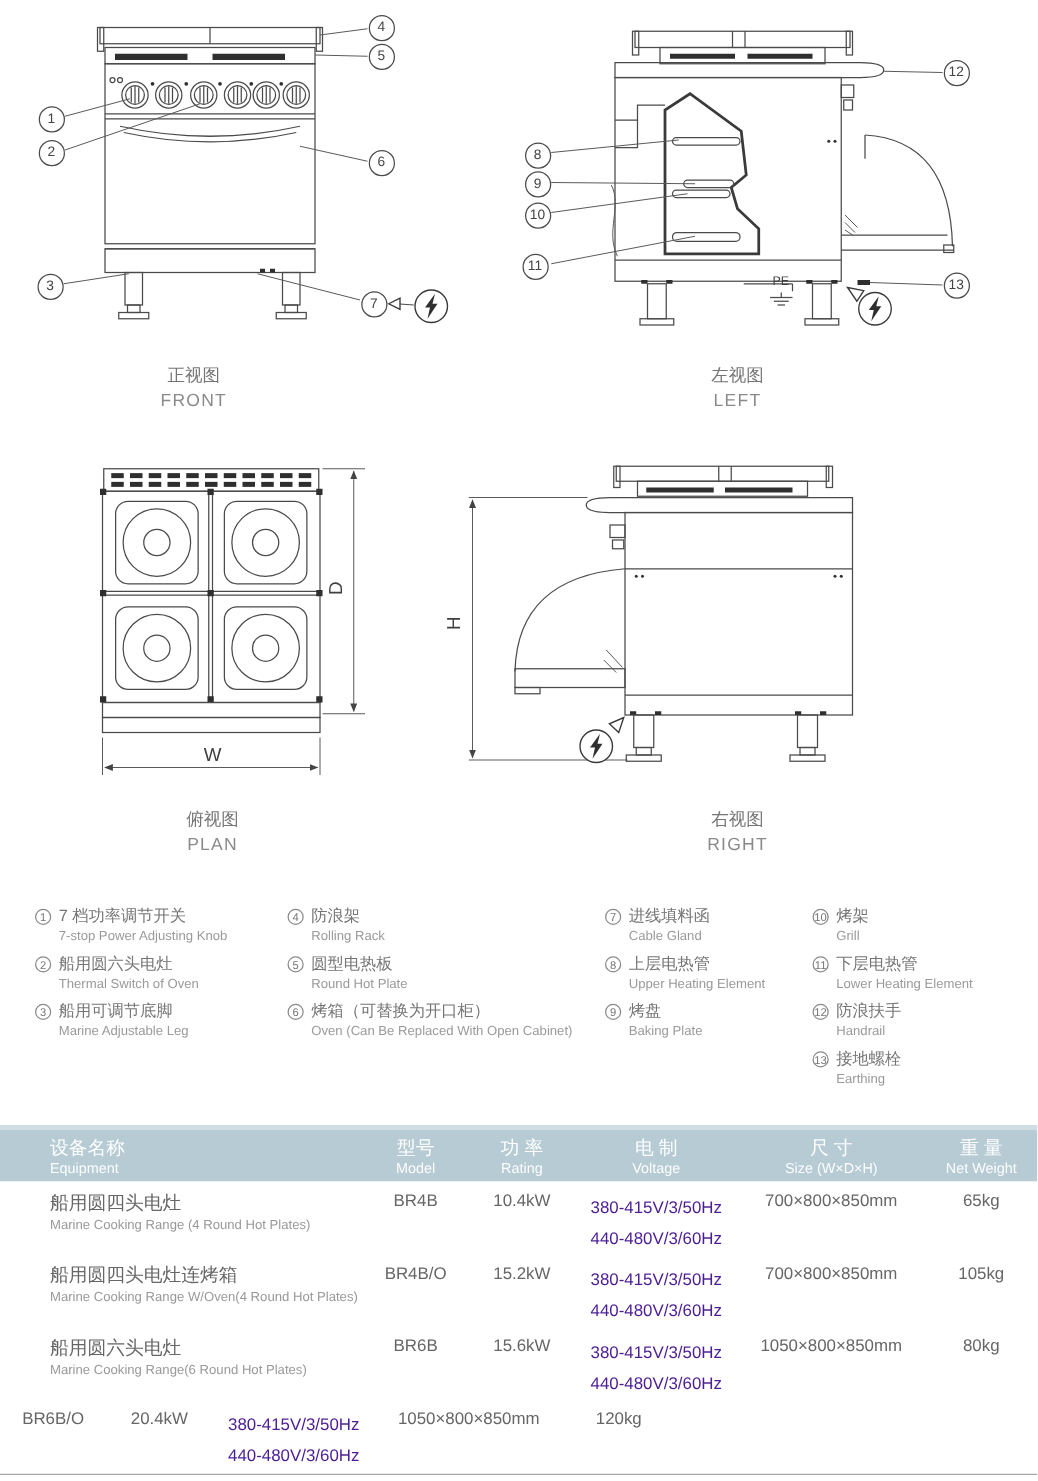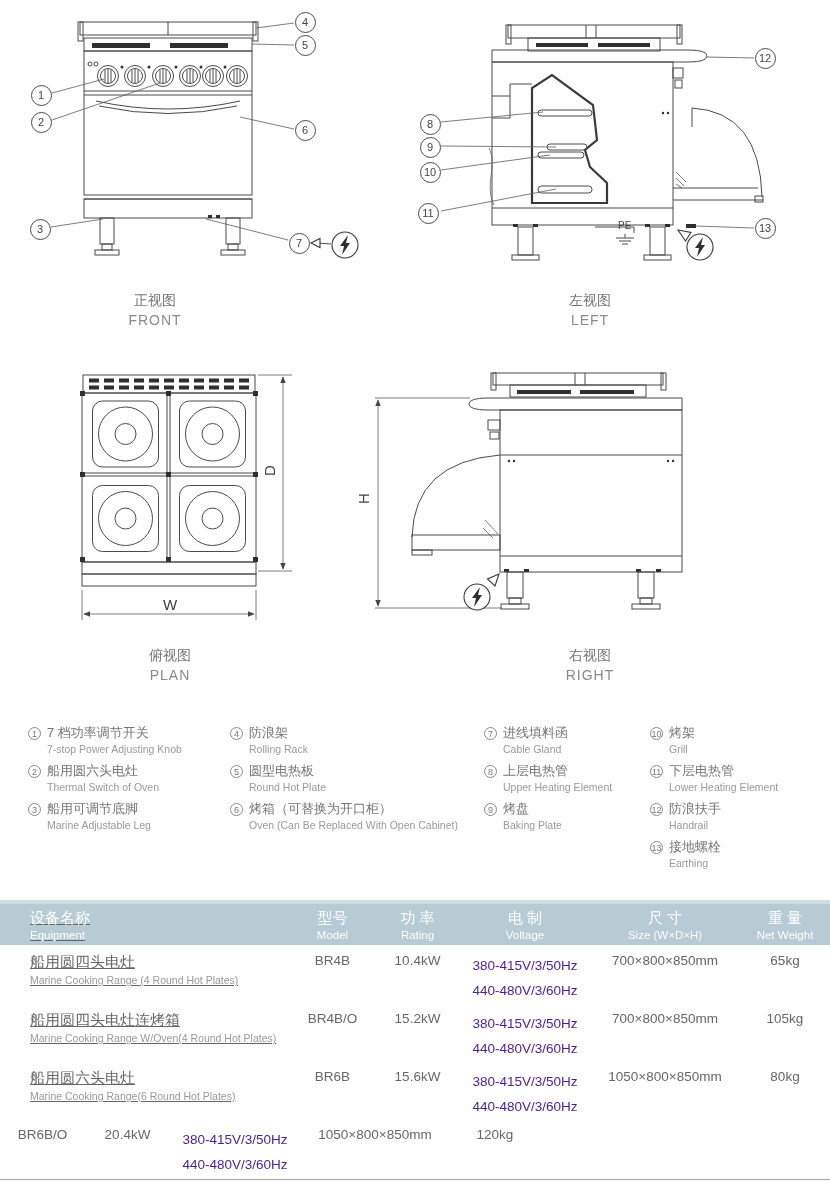--- a/index.html
+++ b/index.html
@@ -22,21 +22,21 @@
   .legend{position:absolute;top:724px;left:0;width:830px;}
   .lg-col{position:absolute;top:0;}
   .lg-item{display:flex;align-items:flex-start;margin-bottom:7px;}
   .lg-num{flex:0 0 auto;width:13px;height:13px;border:1px solid #8a8a8a;border-radius:50%;
           font-size:9px;line-height:12px;text-align:center;color:#777;margin:3px 6px 0 0;box-sizing:border-box;}
   .lg-zh{font-size:13px;color:#757575;white-space:nowrap;}
   .lg-en{font-size:10.5px;color:#9a9a9a;white-space:nowrap;margin-top:1px;}
   .spec{position:absolute;left:0;top:900px;width:830px;}
   .t-head{display:flex;background:#b6cbd3;border-top:4px solid #d0dde2;height:41px;align-items:center;box-sizing:content-box;}
   .t-row{display:flex;min-height:46px;margin-top:8px;}
-  .c-name{width:290px;padding-left:30px;box-sizing:border-box;text-decoration:underline;}
+  .c-name{width:290px;padding-left:40px;box-sizing:border-box;}
   .c-model{width:85px;text-align:center;}
   .c-rating{width:85px;text-align:center;}
   .c-volt{width:130px;text-align:center;}
   .c-size{width:150px;text-align:center;}
   .c-weight{width:90px;text-align:center;}
   .t-head .zh{font-size:15px;color:#fff;display:block;}
   .t-head .en{font-size:11.5px;color:#fdfdfd;display:block;margin-top:1px;}
   .t-row .name-zh{font-size:15px;color:#666;display:block;}
   .t-row .name-en{font-size:10.5px;color:#999;display:block;margin-top:2px;}
   .val{font-size:13.5px;color:#666;}

